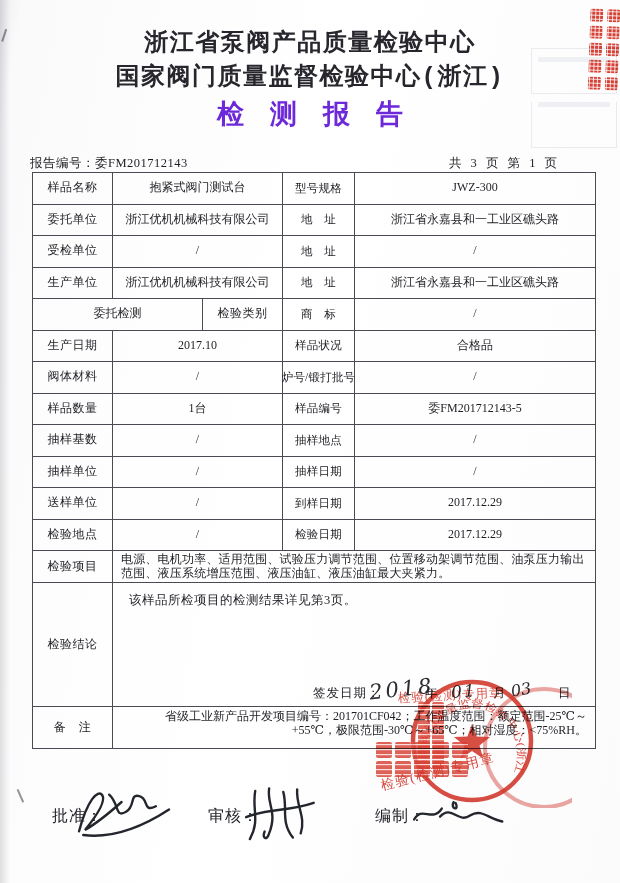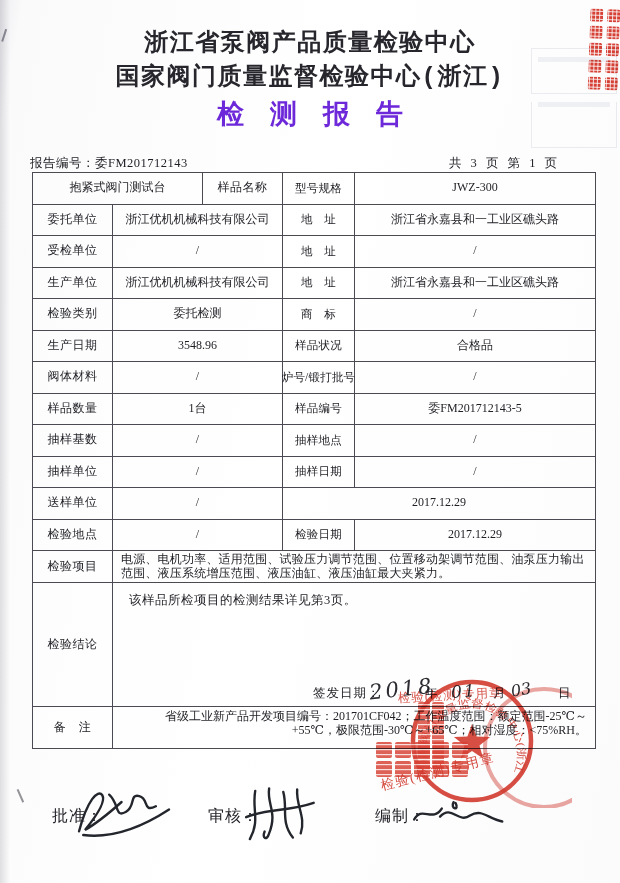--- a/index.html
+++ b/index.html
@@ -118,22 +118,22 @@
 <div class="org org2">国家阀门质量监督检验中心(浙江)</div>
 <div class="doc-title">检测报告</div>
 
 <div class="meta">
   <span class="no"><span>报告编号：</span><span>委FM201712143</span></span>
   <span class="pg">共 3 页 第 1 页</span>
 </div>
 
 <div class="report-table">
   <div class="tr tr4">
+    <div class="td cl1">样品名称</div>
     <div class="td cv1">抱紧式阀门测试台</div>
-    <div class="td cl1">样品名称</div>
     <div class="td cl2">型号规格</div>
     <div class="td cv2">JWZ-300</div>
   </div>
   <div class="tr tr4">
     <div class="td cl1">委托单位</div>
     <div class="td cv1">浙江优机机械科技有限公司</div>
     <div class="td cl2">地　址</div>
     <div class="td cv2">浙江省永嘉县和一工业区礁头路</div>
   </div>
   <div class="tr tr4">
@@ -142,28 +142,28 @@
     <div class="td cl2">地　址</div>
     <div class="td cv2">/</div>
   </div>
   <div class="tr tr4">
     <div class="td cl1">生产单位</div>
     <div class="td cv1">浙江优机机械科技有限公司</div>
     <div class="td cl2">地　址</div>
     <div class="td cv2">浙江省永嘉县和一工业区礁头路</div>
   </div>
   <div class="tr tr4">
+    <div class="td cv1">委托检测</div>
     <div class="td cl1">检验类别</div>
-    <div class="td cv1">委托检测</div>
     <div class="td cl2">商　标</div>
     <div class="td cv2">/</div>
   </div>
   <div class="tr tr4">
     <div class="td cl1">生产日期</div>
-    <div class="td cv1">3548.96</div>
+    <div class="td cv1">2017.10</div>
     <div class="td cl2">样品状况</div>
     <div class="td cv2">合格品</div>
   </div>
   <div class="tr tr4">
     <div class="td cl1">阀体材料</div>
     <div class="td cv1">/</div>
     <div class="td cl2">炉号/锻打批号</div>
     <div class="td cv2">/</div>
   </div>
   <div class="tr tr4">
@@ -180,20 +180,21 @@
   </div>
   <div class="tr tr4">
     <div class="td cl1">抽样单位</div>
     <div class="td cv1">/</div>
     <div class="td cl2">抽样日期</div>
     <div class="td cv2">/</div>
   </div>
   <div class="tr tr4">
     <div class="td cl1">送样单位</div>
     <div class="td cv1">/</div>
+    <div class="td cl2">到样日期</div>
     <div class="td cv2">2017.12.29</div>
   </div>
   <div class="tr tr4">
     <div class="td cl1">检验地点</div>
     <div class="td cv1">/</div>
     <div class="td cl2">检验日期</div>
     <div class="td cv2">2017.12.29</div>
   </div>
 
 

